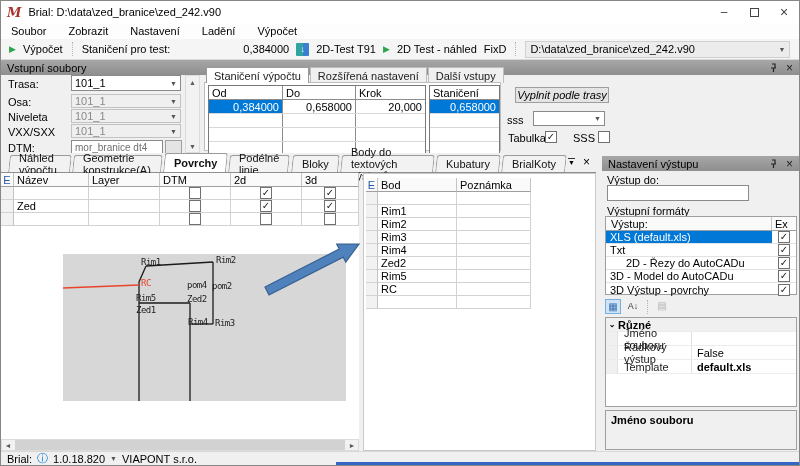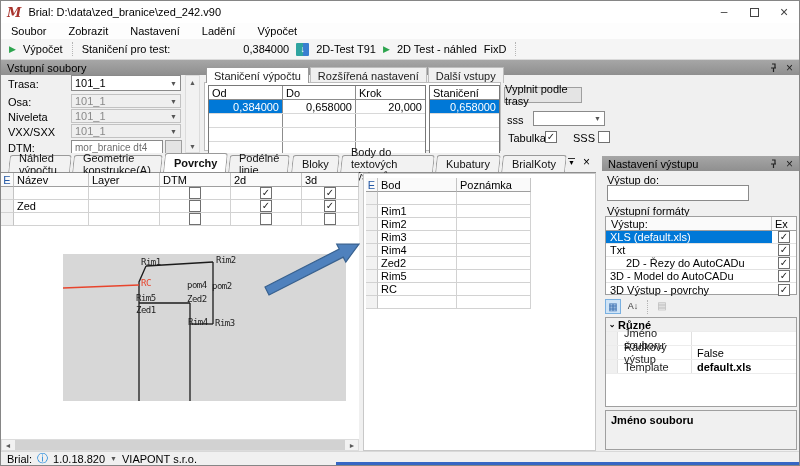--- a/index.html
+++ b/index.html
@@ -98,20 +98,24 @@
     <span>Výpočet</span>
     <span class="tsep"></span>
     <span>Staničení pro test:</span>
     <span style="margin-left:66px;">0,384000</span>
     <span class="sorticon">↓</span>
     <span>2D-Test T91</span>
     <span class="play">▶</span>
     <span>2D Test - náhled</span>
     <span>FixD</span>
     <span class="tsep"></span>
+    <div id="filecombo">
+      <span>D:\data\zed_branice\zed_242.v90</span>
+      <span class="carat">▼</span>
+    </div>
   </div>
 
   <div class="ab phdr" style="left:0;top:59px;width:798px;height:15px;">
     <span>Vstupní soubory</span>
     <span class="pinx">
       <svg class="pin-svg" width="9" height="10" viewBox="0 0 9 10">
           <path d="M3 1h3v4M2 5h5M4.5 5v4" stroke="#222" fill="none" stroke-width="1.2"></path>
         </svg>
       <span style="font-size:12px;line-height:10px;">×</span>
     </span>
@@ -193,21 +197,21 @@
         <div class="stcell" style="width:69px;"></div>
       </div>
     <div class="strow">
         <div class="stcell" style="width:69px;"></div>
       </div>
     <div class="strow" style="border-bottom:none;">
         <div class="stcell" style="width:69px;"></div>
       </div>
   </div>
 
-  <div class="ab btn" style="left:503px;top:86px;width:78px;height:16px;">Vyplnit podle trasy</div>
+  <div class="ab btn" style="left:514px;top:86px;width:94px;height:16px;font-style:italic;">Vyplnit podle trasy</div>
   <span class="ab" style="left:506px;top:113px;">sss</span>
   <div class="ab combo" style="left:532px;top:110px;width:72px;height:15px;">
       <span></span>
       <span class="carat">▼</span>
     </div>
   <span class="ab" style="left:507px;top:131px;">Tabulka</span>
   <span class="ab cb" style="left:544px;top:130px;">✓</span>
   <span class="ab" style="left:572px;top:131px;">SSS</span>
   <span class="ab cb" style="left:597px;top:130px;"></span>
 

